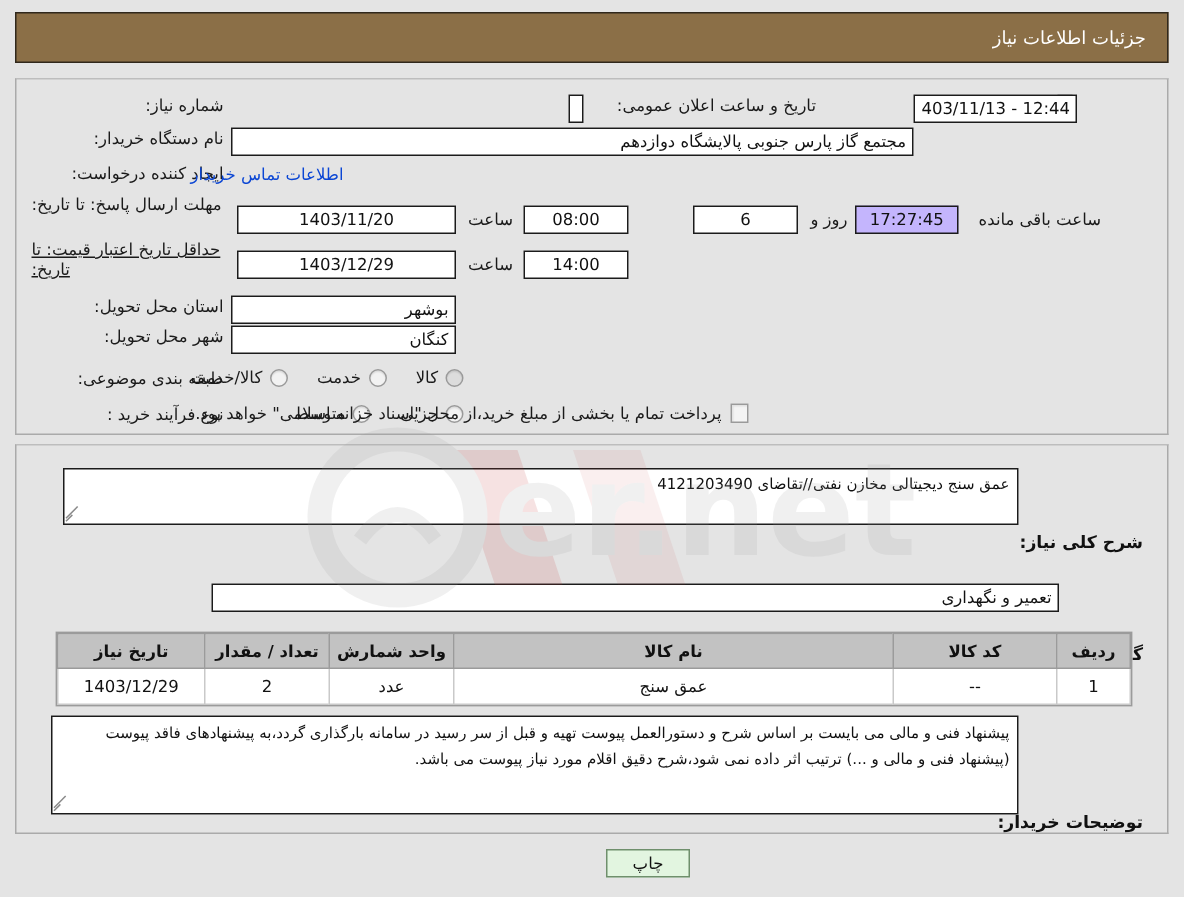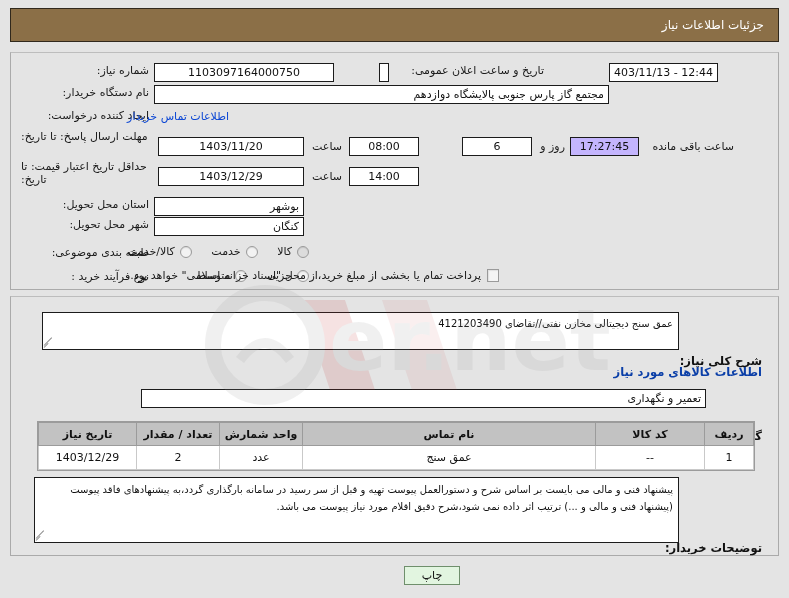--- a/index.html
+++ b/index.html
@@ -239,23 +239,20 @@
 
   <div class="header-bar">
     <div class="header-title">جزئیات اطلاعات نیاز</div>
   </div>
 
   <div class="panel" id="panel-top"></div>
 
   <div class="row" style="top:64px; right:640px; width:122px;">
     <div class="lbl">شماره نیاز:</div>
   </div>
-  <div class="fld" style="position:absolute; top:63px; right:455px; width:180px;">
-    <span>1103097164000750</span>
-  </div>
 
   <div class="row" style="top:64px; right:245px; width:150px;">
     <div class="lbl">تاریخ و ساعت اعلان عمومی:</div>
   </div>
   <div class="fld" style="position:absolute; top:63px; right:400px; left:nope; width:0;"></div>
   <div class="fld" style="position:absolute; top:63px; left:705px; width:0;"></div>
   <div class="fld" style="position:absolute; top:63px; left:609px; width:109px; right:auto;">
     <span>12:44 - 1403/11/13</span>
   </div>
 
@@ -285,21 +282,21 @@
   <div class="fld" style="position:absolute; top:137px; right:257px; width:70px;">
     <span>6</span>
   </div>
   <div class="lbl" style="position:absolute; top:140px; right:224px;">روز و</div>
   <div class="fld cream" style="position:absolute; top:137px; right:150px; width:69px;">
     <span>17:27:45</span>
   </div>
   <div class="lbl" style="position:absolute; top:140px; right:55px;">ساعت باقی مانده</div>
 
   <div class="row" style="top:160px; right:640px; width:128px;">
-    <div class="lbl two-line" style="width:128px;">حداقل تاریخ اعتبار قیمت: تا تاریخ:</div>
+    <div class="lbl two-line" style="width:128px;text-decoration:underline;">حداقل تاریخ اعتبار قیمت: تا تاریخ:</div>
   </div>
   <div class="fld" style="position:absolute; top:167px; right:485px; width:146px;">
     <span>1403/12/29</span>
   </div>
   <div class="lbl" style="position:absolute; top:170px; right:447px;">ساعت</div>
   <div class="fld" style="position:absolute; top:167px; right:370px; width:70px;">
     <span>14:00</span>
   </div>
 
   <div class="row" style="top:198px; right:640px; width:122px;">
@@ -353,34 +350,33 @@
   </div>
 
   <div class="panel" id="panel-desc"></div>
 
   <div class="field-label-bold" style="top:318px; right:27px;">شرح کلی نیاز:</div>
   <div class="ta" style="top:312px; right:110px; width:637px; height:38px;">
     <span>عمق سنج دیجیتالی مخازن نفتی//تقاضای 4121203490</span>
     <span class="grip"></span>
   </div>
 
-  <div class="section-head" style="top:365px; right:27px;">اطلاعات کالاهای مورد نیاز</div>
 
   <div class="field-label-bold" style="top:393px; right:27px;">گروه کالا:</div>
   <div class="fld right" style="position:absolute; top:389px; right:83px; width:565px;">
     <span>تعمیر و نگهداری</span>
   </div>
 
   <div class="tbl-wrap">
     <table class="items">
       <thead>
         <tr>
           <th style="width:46px;">ردیف</th>
           <th style="width:106px;">کد کالا</th>
-          <th>نام تماس</th>
+          <th>نام کالا</th>
           <th style="width:80px;">واحد شمارش</th>
           <th style="width:80px;">تعداد / مقدار</th>
           <th style="width:95px;">تاریخ نیاز</th>
         </tr>
       </thead>
       <tbody>
         <tr>
           <td>1</td>
           <td>--</td>
           <td>عمق سنج</td>

